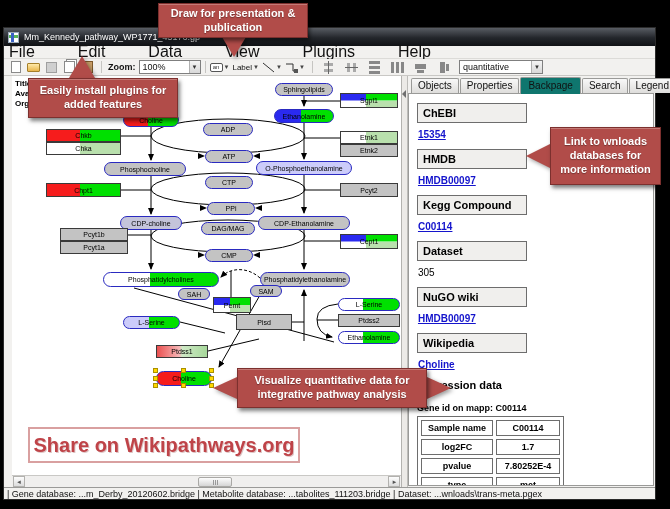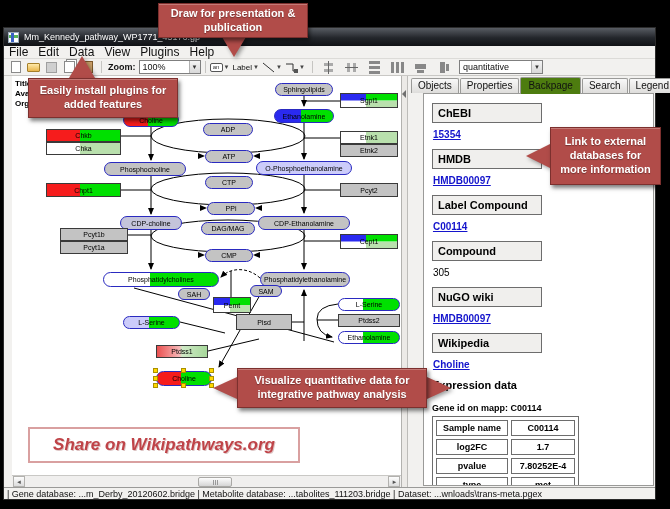--- a/index.html
+++ b/index.html
@@ -9,21 +9,21 @@
 
   
   .window{position:absolute;left:3px;top:27px;width:653px;height:473px;background:#f2f1ef;
           border:1px solid #2b2b2b;display:flex;flex-direction:column;}
   .titlebar{height:18px;background:linear-gradient(#585c63,#23262b 55%,#101215);
             color:#fff;font-size:9px;display:flex;align-items:center;padding:0 4px;flex:0 0 auto;}
   .app-icon{width:11px;height:11px;background:#fff;border:1px solid #9ab;margin-right:5px;
             background-image:linear-gradient(90deg,#3a62c4 3px,transparent 3px),linear-gradient(#59b559 3px,transparent 3px);
             background-size:7px 7px;background-position:2px 2px;}
   .menubar{height:13px;background:#f2f1ef;border-bottom:1px solid #dcdbd8;display:flex;
-           align-items:center;font-size:12px;color:#111;flex:0 0 auto;}
+           align-items:center;font-size:16px;color:#111;flex:0 0 auto;gap:33px;}
   .menu-item{padding:0 5px;cursor:default;}
   .toolbar{height:17px;background:#f2f1ef;border-bottom:1px solid #c9c8c5;display:flex;
            align-items:center;font-size:9px;color:#111;flex:0 0 auto;padding:0 3px;}
   .tbtn{width:17px;height:15px;display:flex;align-items:center;justify-content:center;margin-right:1px;}
   .tsep{width:1px;height:12px;background:#c6c5c2;margin:0 4px;}
   .icon{display:inline-block;}
   .icon-new{width:10px;height:12px;background:#fff;border:1px solid #8a8a8a;}
   .icon-open{width:13px;height:9px;background:linear-gradient(#ffe9a8,#e8b64c);border:1px solid #a5802a;border-radius:1px;}
   .icon-save{width:11px;height:11px;background:#cfcfcf;border:1px solid #9f9f9f;}
   .icon-copy{width:11px;height:12px;background:#fff;border:1px solid #8a8a8a;box-shadow:2px -2px 0 -1px #fff,2px -2px 0 0 #8a8a8a;}
@@ -79,22 +79,22 @@
   .sthumb i{display:block;width:1px;height:5px;background:#999;}
   .splitter{width:6px;background:#eceae7;border-right:1px solid #bdbcb9;position:relative;}
   .splitter .col{position:absolute;top:14px;left:0;width:0;height:0;border-top:4px solid transparent;
                  border-bottom:4px solid transparent;border-right:4px solid #6f6f6f;}
 
   
   .panel{flex:1 1 auto;display:flex;flex-direction:column;background:#f2f1ef;min-width:0;}
   .tabstrip{height:17px;display:flex;align-items:flex-end;padding-left:3px;background:#f2f1ef;flex:0 0 auto;}
   .tab{font-size:10px;color:#111;background:linear-gradient(#f8f8f8,#dedddb);border:1px solid #9a9a98;
        border-bottom:none;padding:1px 6px 2px;margin-right:1px;border-radius:2px 2px 0 0;}
-  .tab.active{background:#4d7c0f;padding:2px 7px 3px;position:relative;top:1px;}
-  .panel-body{flex:1 1 auto;background:#fff;border:1px solid #9a9a98;margin:0 1px 1px 15px;padding:9px 8px 4px 8px;
+  .tab.active{background:#0f766e;padding:2px 7px 3px;position:relative;top:1px;}
+  .panel-body{flex:1 1 auto;background:#fff;border:1px solid #9a9a98;margin:0 1px 1px 0;padding:9px 8px 4px 8px;
               overflow:hidden;font-size:10px;}
   .bp-section{margin-bottom:9px;}
   .bp-header{width:110px;background:#f0efed;border:1px solid #6d6d6d;font-size:11px;font-weight:bold;
              padding:3px 5px;color:#000;}
   .bp-value{margin:6px 0 0 1px;font-size:10px;color:#000;}
   .bp-link{font-weight:bold;color:#1414cc;text-decoration:underline;}
   .exp-heading{font-size:11px;font-weight:bold;margin:4px 0 12px;}
   .mapp-label{font-size:9px;font-weight:bold;margin-bottom:3px;}
   table.exp{border:1px solid #6d6d6d;border-spacing:3px;background:#fff;}
   table.exp td{border:1px solid #6d6d6d;font-size:9px;font-weight:bold;text-align:center;
@@ -106,21 +106,21 @@
              display:flex;align-items:center;padding:0 3px;flex:0 0 auto;white-space:nowrap;overflow:hidden;}
 
   
   .callout{position:absolute;background:#b14c49;border:1px solid #7c302e;color:#fff;font-weight:bold;
            font-size:11px;text-align:center;display:flex;align-items:center;justify-content:center;
            line-height:1.25;z-index:60;box-shadow:2px 3px 4px rgba(0,0,0,.5),inset 0 1px 0 rgba(255,255,255,.25);
            padding:2px 6px;text-shadow:0 1px 1px rgba(0,0,0,.35);}
   .tri{position:absolute;width:0;height:0;z-index:59;filter:drop-shadow(2px 2px 2px rgba(0,0,0,.4));}
   .share-box{position:absolute;left:28px;top:427px;width:272px;height:36px;background:#fff;
              border:2px solid #d9a0a0;z-index:55;display:flex;align-items:center;justify-content:center;}
-  .share-text{font-size:17px;font-weight:bold;font-style:italic;color:#bf4348;
+  .share-text{font-size:20px;font-weight:bold;color:#bf4348;
               text-shadow:1px 1px 0 rgba(120,20,20,.25);}
 </style>
 </head>
 <body>
 
 <div class="window">
   <div class="titlebar">
     <span class="app-icon icon"></span>
     <span>Mm_Kennedy_pathway_WP1771_45176.gp</span>
   </div>
@@ -318,25 +318,25 @@
         <div id="bpSections">
             <div class="bp-section">
               <div class="bp-header">ChEBI</div>
               <a class="bp-value bp-link" style="display: block;">15354</a>
             </div>
             <div class="bp-section">
               <div class="bp-header">HMDB</div>
               <a class="bp-value bp-link" style="display: block;">HMDB00097</a>
             </div>
             <div class="bp-section">
-              <div class="bp-header">Label Compound</div>
+              <div class="bp-header">Kegg Compound</div>
               <a class="bp-value bp-link" style="display: block;">C00114</a>
             </div>
             <div class="bp-section">
-              <div class="bp-header">Compound</div>
+              <div class="bp-header">Dataset</div>
               <div class="bp-value" style="display: block;">305</div>
             </div>
             <div class="bp-section">
               <div class="bp-header">NuGO wiki</div>
               <a class="bp-value bp-link" style="display: block;">HMDB00097</a>
             </div>
             <div class="bp-section">
               <div class="bp-header">Wikipedia</div>
               <a class="bp-value bp-link" style="display: block;">Choline</a>
             </div>
@@ -376,21 +376,21 @@
   <span>Draw for presentation &amp; publication</span>
 </div>
 <div class="tri" style="left:222px;top:37px;border-left:12px solid transparent;border-right:12px solid transparent;border-top:20px solid #b14c49;"></div>
 
 <div class="callout" style="left:28px;top:78px;width:150px;height:40px;">
   <span>Easily install plugins for added features</span>
 </div>
 <div class="tri" style="left:69px;top:56px;border-left:13px solid transparent;border-right:13px solid transparent;border-bottom:22px solid #b14c49;"></div>
 
 <div class="callout" style="left:550px;top:127px;width:111px;height:58px;">
-  <span>Link to external databases for more information</span>
+  <span>Link to wnloads databases for more information</span>
 </div>
 <div class="tri" style="left:526px;top:144px;border-top:12px solid transparent;border-bottom:12px solid transparent;border-right:24px solid #b14c49;"></div>
 
 <div class="callout" style="left:237px;top:368px;width:190px;height:40px;">
   <span>Visualize quantitative data  for integrative pathway analysis</span>
 </div>
 <div class="tri" style="left:213px;top:377px;border-top:11px solid transparent;border-bottom:11px solid transparent;border-right:24px solid #b14c49;"></div>
 <div class="tri" style="left:427px;top:377px;border-top:11px solid transparent;border-bottom:11px solid transparent;border-left:24px solid #b14c49;"></div>
 
 <div class="share-box">

